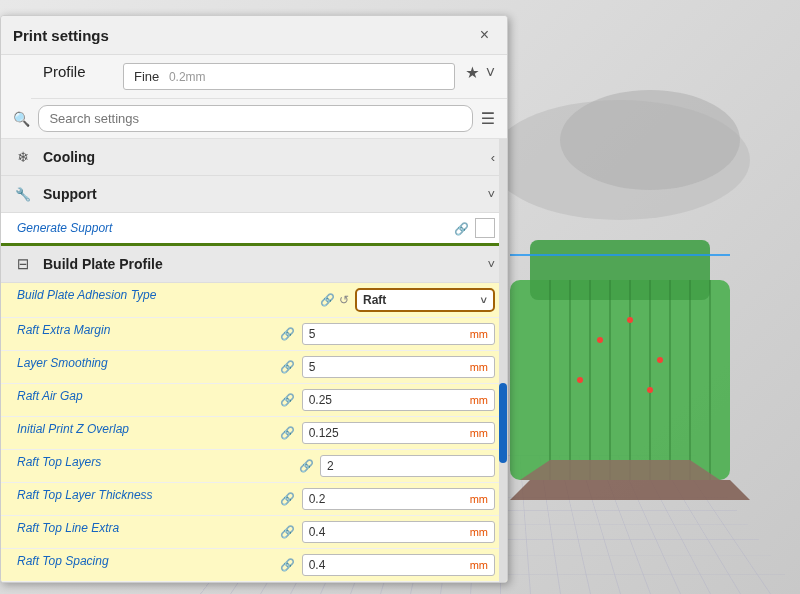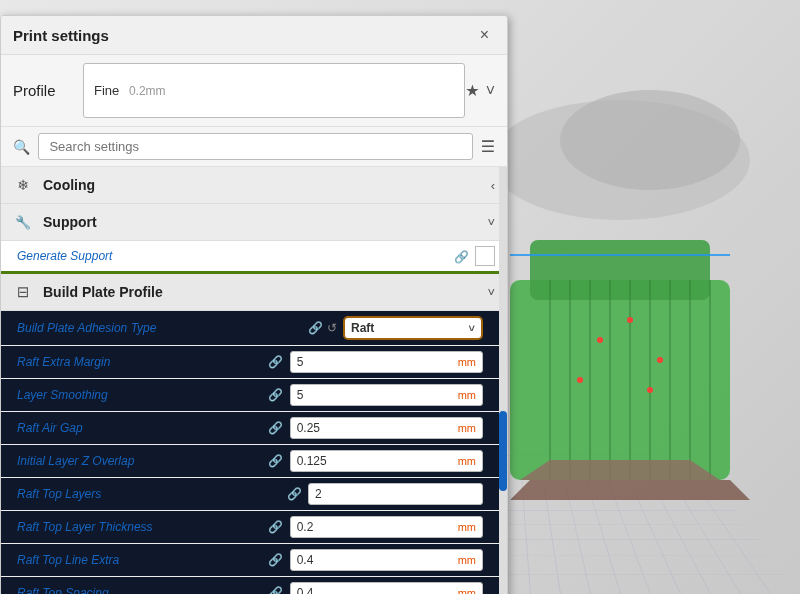--- a/index.html
+++ b/index.html
@@ -72,40 +72,42 @@
       cursor: pointer;
       font-size: 16px;
       color: #555;
       background: none;
       border: none;
       padding: 2px 6px;
     }
 
     .profile-row {
       display: flex;
-      align-items: center;
+      align-items: flex-start;
       padding: 8px 12px;
       border-bottom: 1px solid #e0e0e0;
+      gap: 10px;
+      margin-left: 30px;
     }
 
     .profile-label {
       font-size: 15px;
       color: #222;
       min-width: 70px;
     }
 
     .profile-select {
       flex: 1;
       display: flex;
       align-items: center;
       justify-content: space-between;
       background: white;
       border: 1px solid #bbb;
       border-radius: 3px;
-      padding: 19px 10px;
+      padding: 5px 10px;
       cursor: pointer;
     }
 
     .profile-select-text {
       color: #333;
       font-size: 13px;
     }
 
     .profile-select-hint {
       color: #999;
@@ -124,21 +126,21 @@
       align-items: center;
       padding: 6px 12px;
       gap: 8px;
       border-bottom: 1px solid #e0e0e0;
     }
 
     .search-input {
       flex: 1;
       padding: 5px 10px;
       border: 1px solid #bbb;
-      border-radius: 3px;
+      border-radius: 9px;
       font-size: 13px;
       color: #888;
     }
 
     .menu-icon {
       font-size: 16px;
       color: #555;
       cursor: pointer;
     }
 
@@ -169,24 +171,23 @@
     }
 
     .section-chevron {
       color: #555;
       font-size: 13px;
     }
 
     
     .sub-item {
       display: flex;
-      align-items: center;
-      padding: 5px 24px 5px 16px;
+      padding: 5px 12px 5px 16px;
       border-bottom: 1px solid #eee;
-      background: #0f172a;
+      background: #fef9c3;
     }
 
     .sub-item-label {
       color: #1565C0;
       font-size: 12px;
       font-style: italic;
       flex: 1;
     }
 
     .sub-item-actions {
@@ -437,21 +438,21 @@
       <div class="sub-item-actions">
         <span class="link-icon">🔗</span>
       </div>
       <div class="sub-item-value">
         <input class="sub-item-input" type="text" value="0.25" style="">
         <span class="sub-item-unit">mm</span>
       </div>
     </div>
 
     <div class="sub-item">
-      <span class="sub-item-label">Initial Layer Z Overlap</span>
+      <span class="sub-item-label">Initial Print Z Overlap</span>
       <div class="sub-item-actions">
         <span class="link-icon">🔗</span>
       </div>
       <div class="sub-item-value">
         <input class="sub-item-input" type="text" value="0.125" style="">
         <span class="sub-item-unit">mm</span>
       </div>
     </div>
 
     <div class="sub-item">

